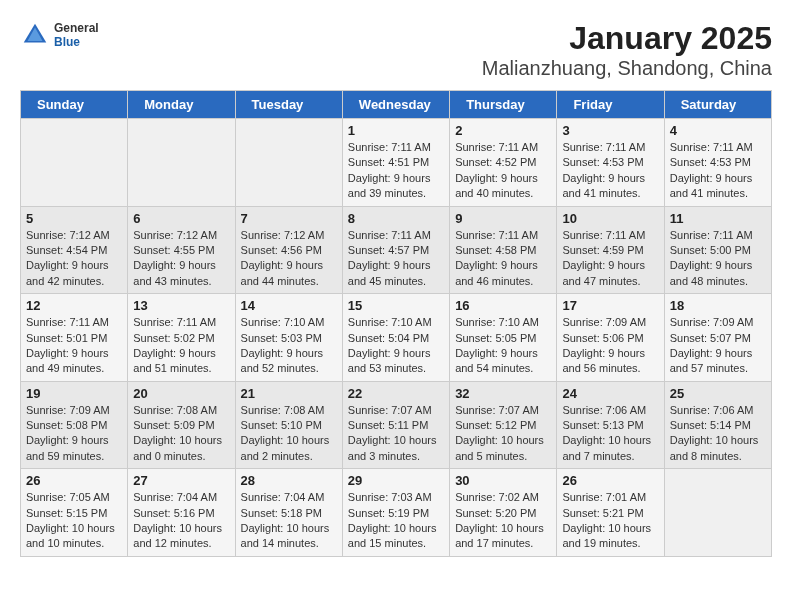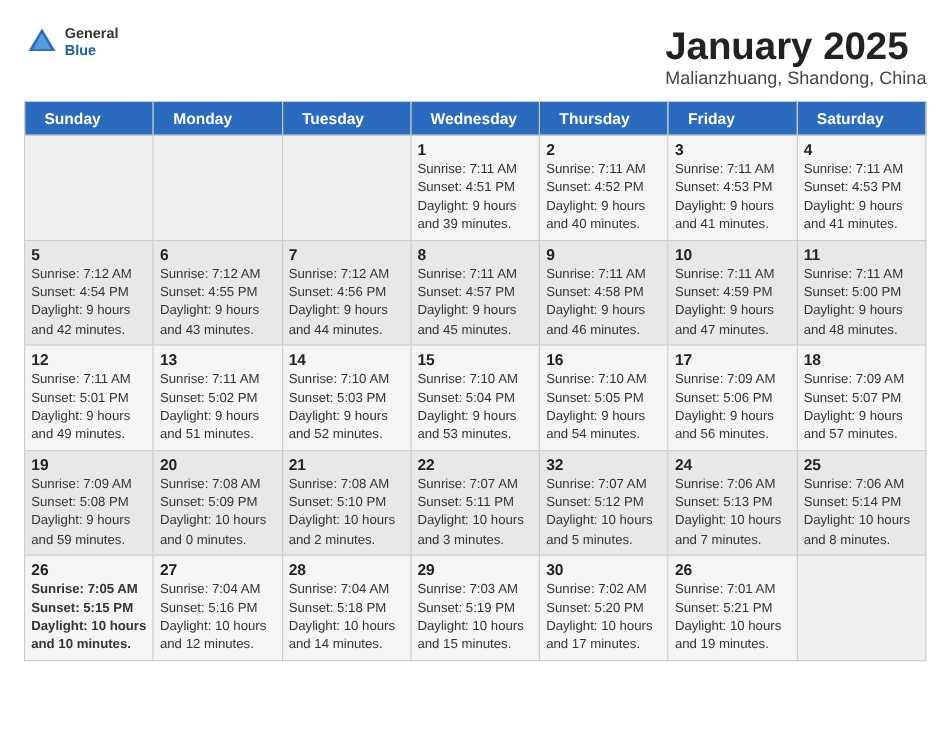--- a/index.html
+++ b/index.html
@@ -25,28 +25,28 @@
       font-size: 12px;
       font-weight: bold;
       line-height: 1.2;
     }
     .logo-general { color: #333; }
     .logo-blue { color: #1a5fa8; margin-top: 47px; }
     .logo-icon {
       width: 30px;
       height: 30px;
     }
-    .title-block { }
+    .title-block { text-align: right; }
     .month-title {
       font-size: 32px;
       font-weight: bold;
       color: #222;
     }
     .subtitle {
-      font-size: 15px;
+      font-size: 20px;
       color: #444;
     }
     table {
       width: 100%;
       border-collapse: collapse;
       table-layout: fixed;
     }
     thead tr th {
       background-color: #2a6abf;
       color: #fff;
@@ -300,21 +300,21 @@
           <span class="day-number">25</span>
           <div class="day-info" style="white-space: pre-line;">Sunrise: 7:06 AM
 Sunset: 5:14 PM
 Daylight: 10 hours
 and 8 minutes.</div>
         </td>
       </tr>
       <tr>
         <td>
           <span class="day-number">26</span>
-          <div class="day-info" style="white-space: pre-line; font-weight: bold;">Sunrise: 7:05 AM
+          <div class="day-info" style="white-space: pre-line;">Sunrise: 7:05 AM
 Sunset: 5:15 PM
 Daylight: 10 hours
 and 10 minutes.</div>
         </td>
         <td>
           <span class="day-number">27</span>
           <div class="day-info" style="white-space: pre-line;">Sunrise: 7:04 AM
 Sunset: 5:16 PM
 Daylight: 10 hours
 and 12 minutes.</div>

